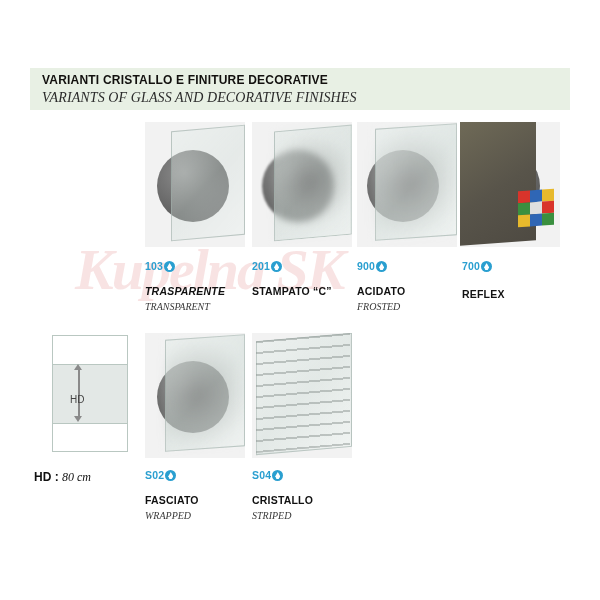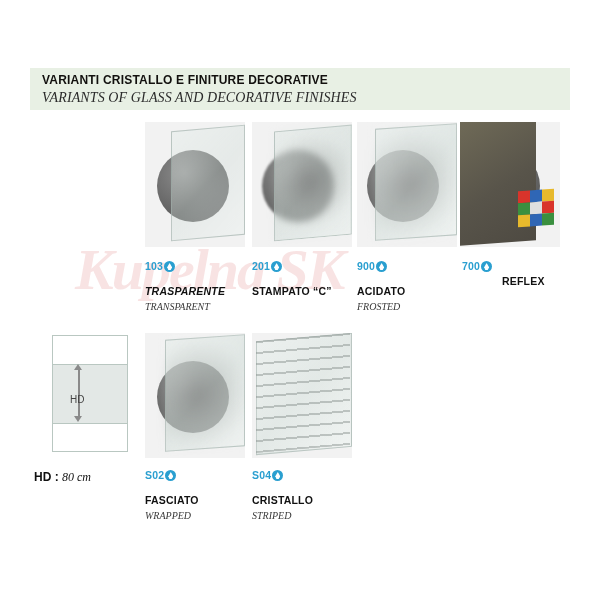--- a/index.html
+++ b/index.html
@@ -257,21 +257,21 @@
   <span class="code-num">900</span>
   <span class="drop-icon"></span>
 </div>
 <div class="name-it" style="left:357px; top:285px;">ACIDATO</div>
 <div class="name-en" style="left:357px; top:301px;">FROSTED</div>
 
 <div class="code-row" style="left:462px; top:260px;">
   <span class="code-num">700</span>
   <span class="drop-icon"></span>
 </div>
-<div class="name-it" style="left:462px; top:275px;margin-left:40px;">REFLEX</div>
+<div class="name-it" style="left:462px; top:288px;">REFLEX</div>
 <div class="name-en" style="left:462px; top:301px;"></div>
 
 <div class="hd-box">
   <div class="hd-fill"></div>
 </div>
 <div class="hd-arrow" style="left:74px; top:364px;">
   <div class="stem"></div>
   <div class="up"></div>
   <div class="down"></div>
 </div>

